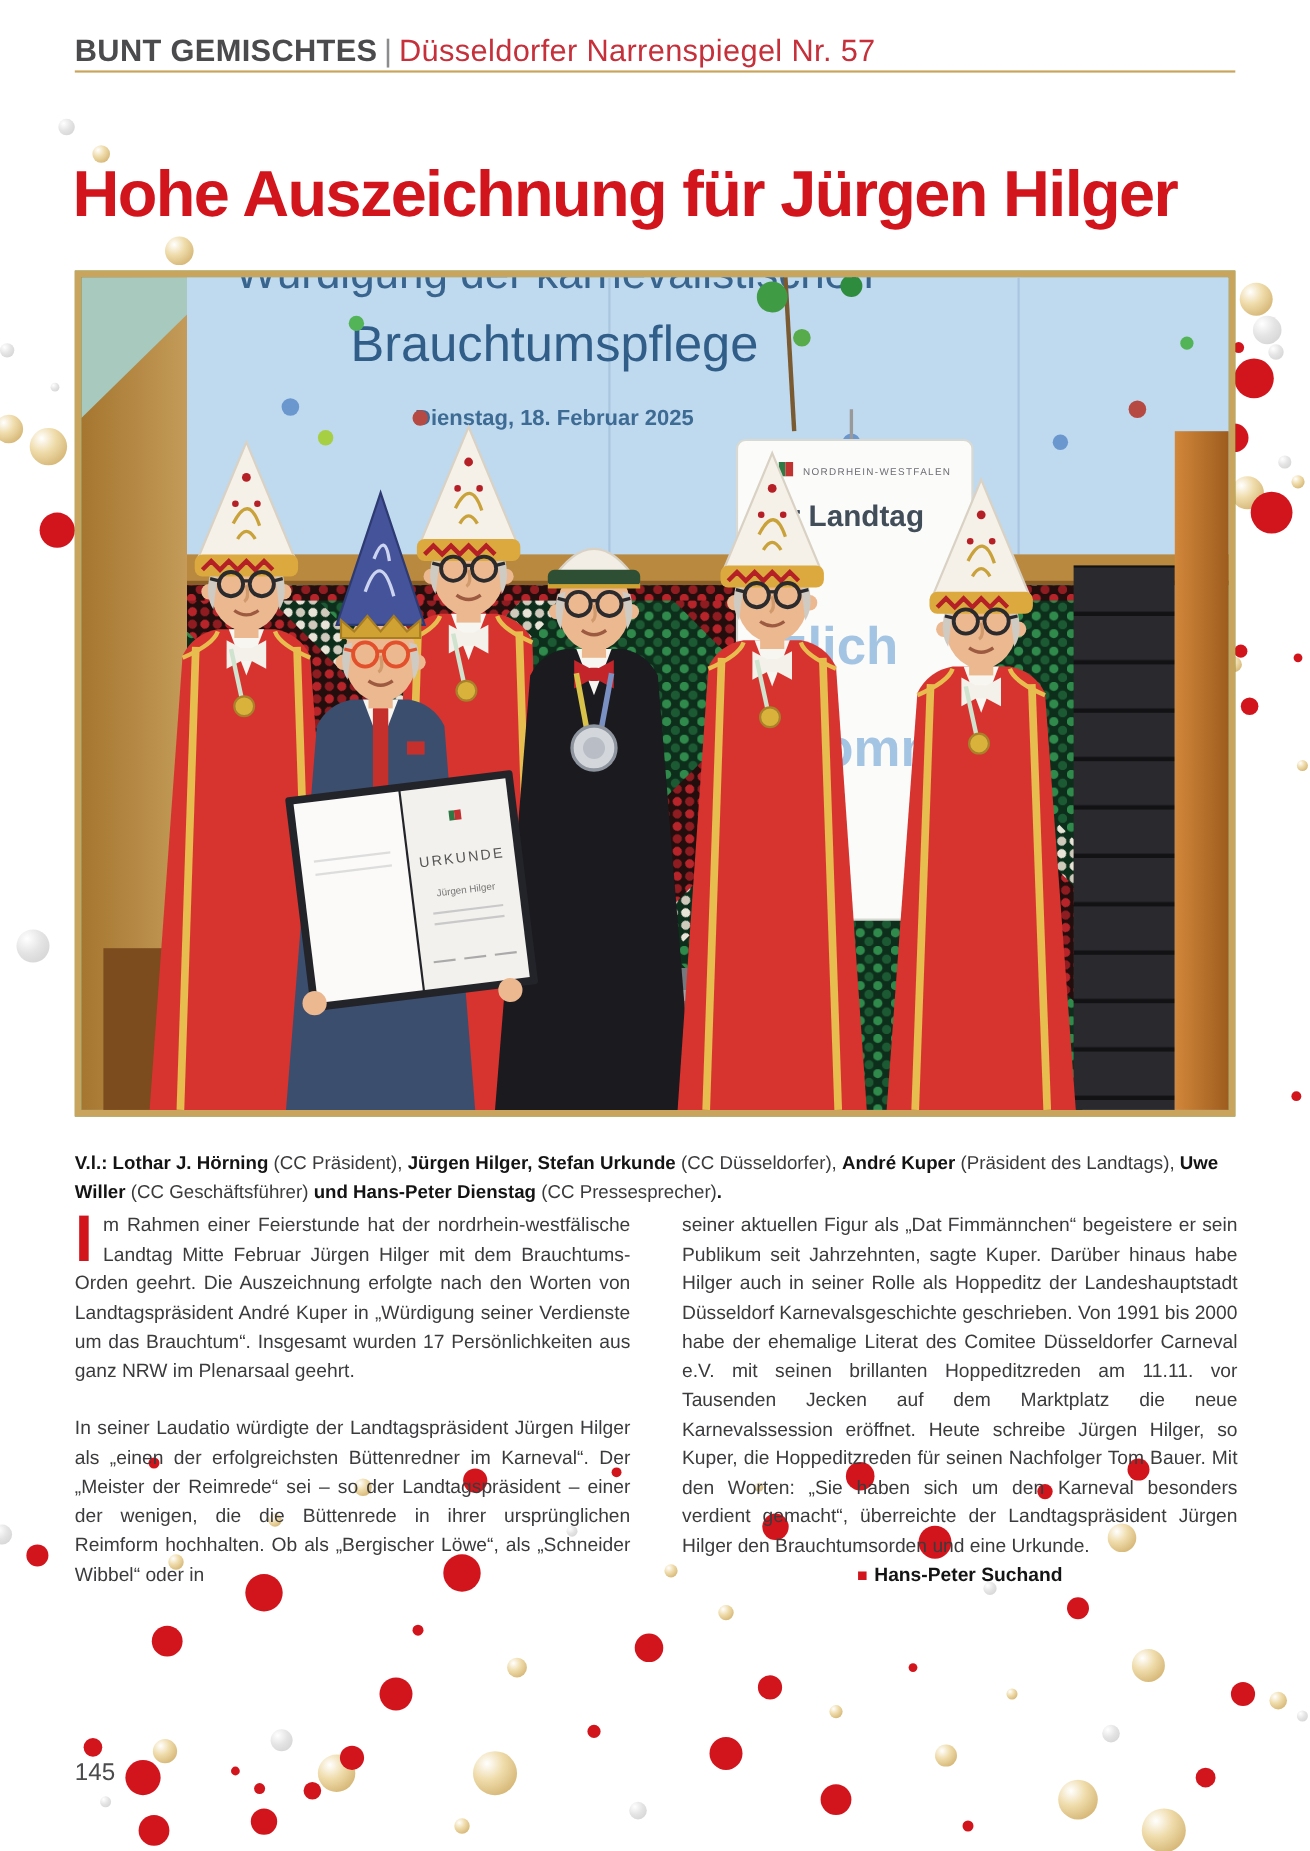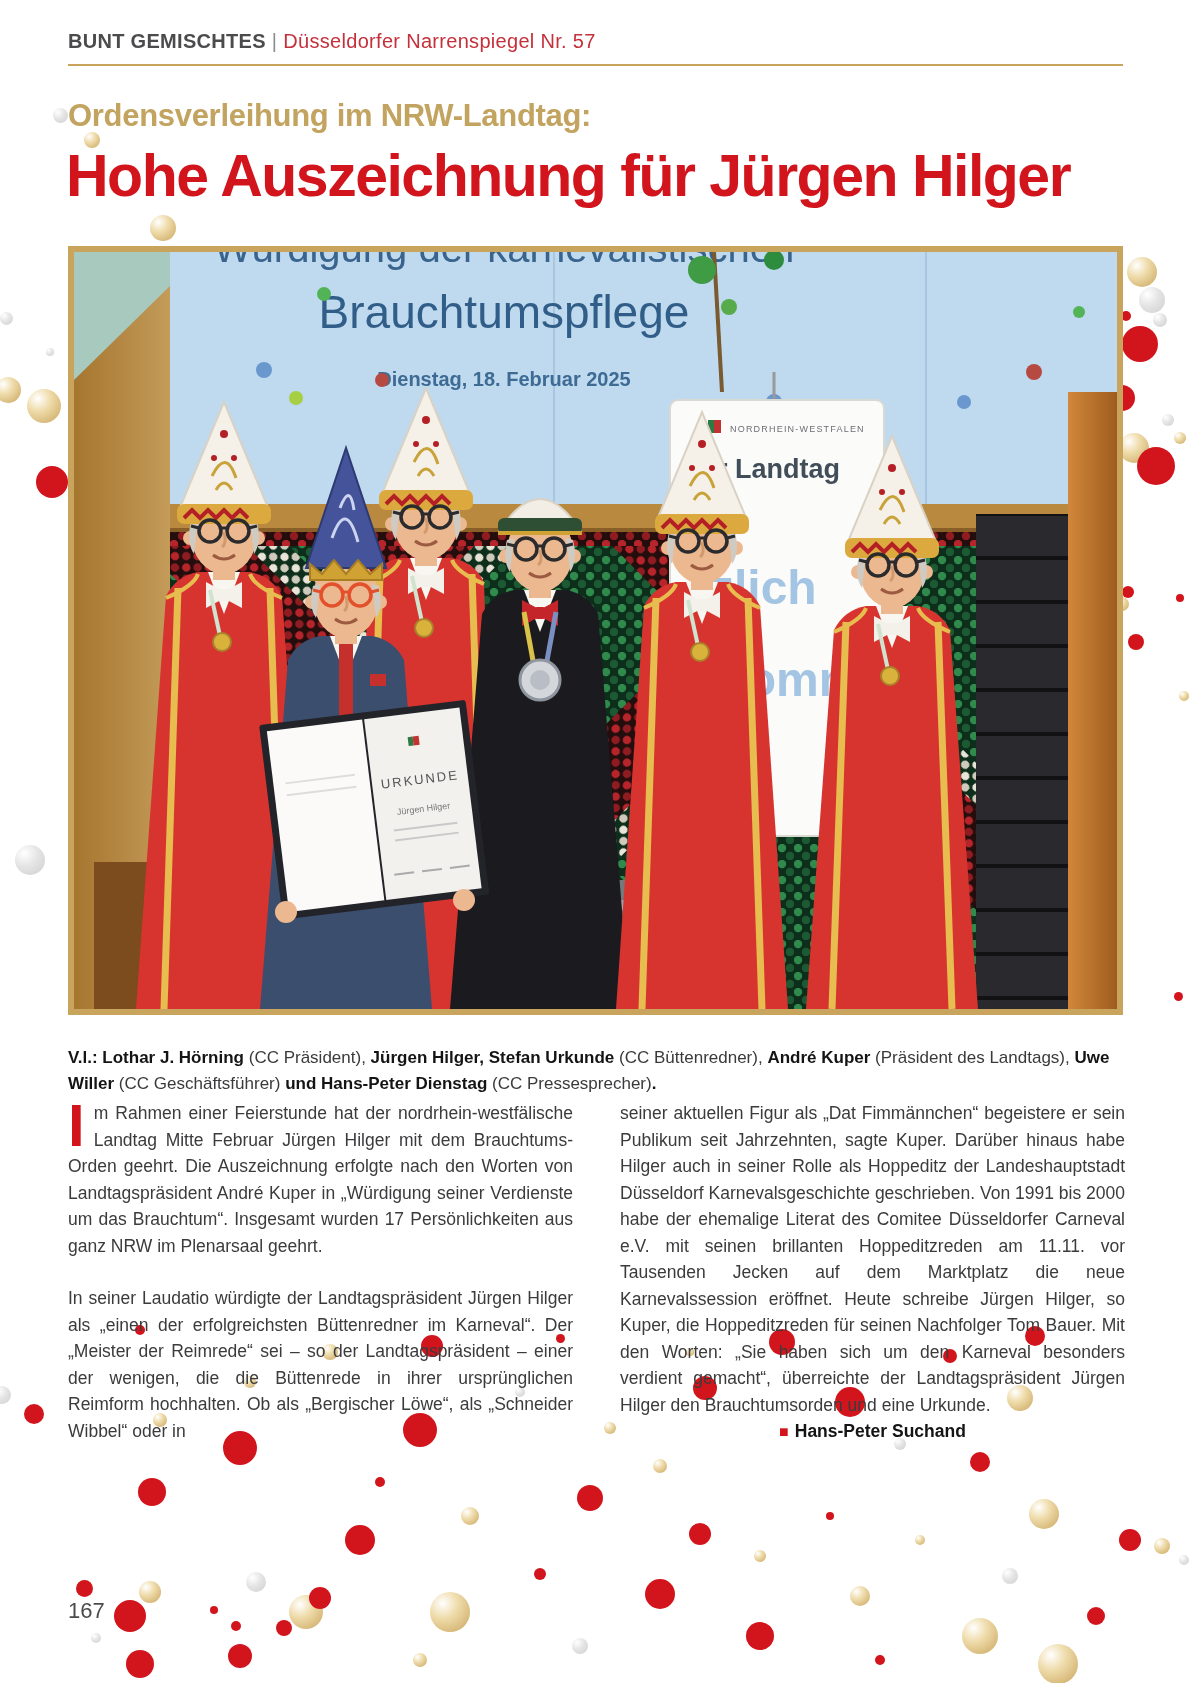--- a/index.html
+++ b/index.html
@@ -1,20 +1,20 @@
 <!DOCTYPE html>
 <html lang="de"><head>
 <meta charset="utf-8">
 <style>
   html,body{margin:0;padding:0;background:#ffffff;}
   #page{position:relative;width:1191px;height:1683px;background:#ffffff;overflow:hidden;
         font-family:"Liberation Sans",sans-serif;}
   .abs{position:absolute;}
   
-  #mag-header{left:68px;top:30px;width:1055px;font-size:20px;letter-spacing:.3px;white-space:nowrap;}
+  #mag-header{left:68px;top:30px;width:1055px;font-size:28px;letter-spacing:.3px;white-space:nowrap;}
   #mag-header .section{font-weight:700;color:#4b4b4d;}
   #mag-header .sep{color:#8c8c8e;font-weight:300;padding:0 6px;}
   #mag-header .issue{color:#c5303a;font-weight:400;}
   #gold-rule{left:68px;top:64px;width:1055px;height:2px;background:#c9a45c;}
   
   #kicker{left:68px;top:98px;font-size:31px;font-weight:700;color:#c2a35f;letter-spacing:-.3px;}
   #headline{left:66px;top:142px;font-size:59px;font-weight:700;color:#d2151c;letter-spacing:-1.5px;white-space:nowrap;}
   
   #photo-frame{left:68px;top:246px;width:1043px;height:757px;border:6px solid #c9a45c;background:#4d7c0f;}
   #photo-frame svg{display:block;}
@@ -132,21 +132,20 @@
       <div class="dot g" style="left: 430px; top: 1592px; width: 40px; height: 40px;"></div>
       <div class="dot r" style="left: 126px; top: 1650px; width: 28px; height: 28px;"></div>
       <div class="dot g" style="left: 1038px; top: 1644px; width: 40px; height: 40px;"></div>
     </div>
 
   <div class="abs" id="mag-header">
     <span class="section">BUNT GEMISCHTES</span><span class="sep">|</span><span class="issue">Düsseldorfer Narrenspiegel Nr. 57</span>
   </div>
   <div class="abs" id="gold-rule"></div>
 
-  <div class="abs" id="kicker">Ordensverleihung im NRW-Landtag:</div>
   <div class="abs" id="headline">Hohe Auszeichnung für Jürgen Hilger</div>
 
   <div class="abs" id="photo-frame">
     <svg viewBox="0 0 1043 757" width="1043" height="757">
       <defs>
         <linearGradient id="woodg" x1="0" y1="0" x2="1" y2="0">
           <stop offset="0" stop-color="#a5762f"></stop>
             <stop offset="1" stop-color="#c49b59"></stop>
         </linearGradient>
         <linearGradient id="pillarg" x1="0" y1="0" x2="1" y2="0">
@@ -443,27 +442,27 @@
           <rect x="312" y="624" width="20" height="2" fill="#aaaaaa"></rect>
           <rect x="340" y="624" width="20" height="2" fill="#aaaaaa"></rect>
           <rect x="368" y="624" width="20" height="2" fill="#aaaaaa"></rect>
         </g>
         <circle cx="212" cy="660" r="11" fill="#ecb890"></circle>
         <circle cx="390" cy="648" r="11" fill="#ecb890"></circle>
       </g>
     </svg>
   </div>
 
-  <p class="abs" id="caption"><b>V.l.: Lothar J. Hörning</b><span> (CC Präsident), </span><b>Jürgen Hilger, Stefan Urkunde</b><span> (CC Büttenredner), </span><b>André Kuper</b><span> (Präsident des Landtags), </span><b>Uwe Willer</b><span> (CC Geschäftsführer) </span><b>und Hans-Peter Dienstag</b><span> (CC Pressesprecher)</span><b>.</b></p>
+  <p class="abs" id="caption"><b>V.l.: Lothar J. Hörning</b><span> (CC Präsident), </span><b>Jürgen Hilger, Stefan Urkunde</b><span> (CC Düsseldorfer), </span><b>André Kuper</b><span> (Präsident des Landtags), </span><b>Uwe Willer</b><span> (CC Geschäftsführer) </span><b>und Hans-Peter Dienstag</b><span> (CC Pressesprecher)</span><b>.</b></p>
 
   <div class="abs col" id="col-left">
     <p><span class="dropcap">I</span><span>m Rahmen einer Feierstunde hat der nordrhein-westfälische Landtag Mitte Februar Jürgen Hilger mit dem Brauchtums-Orden geehrt. Die Auszeichnung erfolgte nach den Worten von Landtagspräsident André Kuper in „Würdigung seiner Verdienste um das Brauchtum“. Insgesamt wurden 17 Persönlichkeiten aus ganz NRW im Plenarsaal geehrt.</span></p>
     <p>In seiner Laudatio würdigte der Landtagspräsident Jürgen Hilger als „einen der erfolgreichsten Büttenredner im Karneval“. Der „Meister der Reimrede“ sei – so der Landtagspräsident – einer der wenigen, die die Büttenrede in ihrer ursprünglichen Reimform hochhalten. Ob als „Bergischer Löwe“, als „Schneider Wibbel“ oder in</p>
   </div>
 
   <div class="abs col" id="col-right">
     <p style="margin-bottom:0;">seiner aktuellen Figur als „Dat Fimmännchen“ begeistere er sein Publikum seit Jahrzehnten, sagte Kuper. Darüber hinaus habe Hilger auch in seiner Rolle als Hoppeditz der Landeshauptstadt Düsseldorf Karnevalsgeschichte geschrieben. Von 1991 bis 2000 habe der ehemalige Literat des Comitee Düsseldorfer Carneval e.V. mit seinen brillanten Hoppeditzreden am 11.11. vor Tausenden Jecken auf dem Marktplatz die neue Karnevalssession eröffnet. Heute schreibe Jürgen Hilger, so Kuper, die Hoppeditzreden für seinen Nachfolger Tom Bauer. Mit den Worten: „Sie haben sich um den Karneval besonders verdient gemacht“, überreichte der Landtagspräsident Jürgen Hilger den Brauchtumsorden und eine Urkunde.</p>
     <p id="byline"><span class="bullet">■</span><span>Hans-Peter Suchand</span></p>
   </div>
 
-  <div class="abs" id="page-number">167</div>
+  <div class="abs" id="page-number">145</div>
 
 </div>
 
 </body></html>

